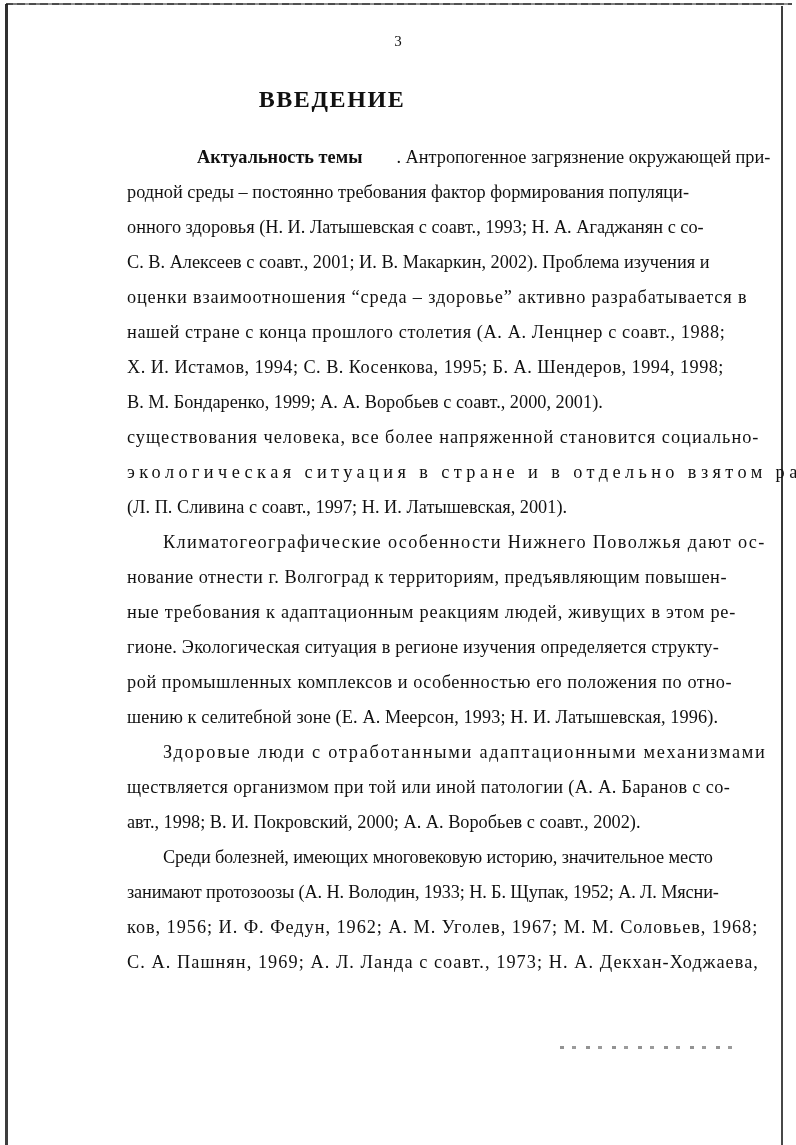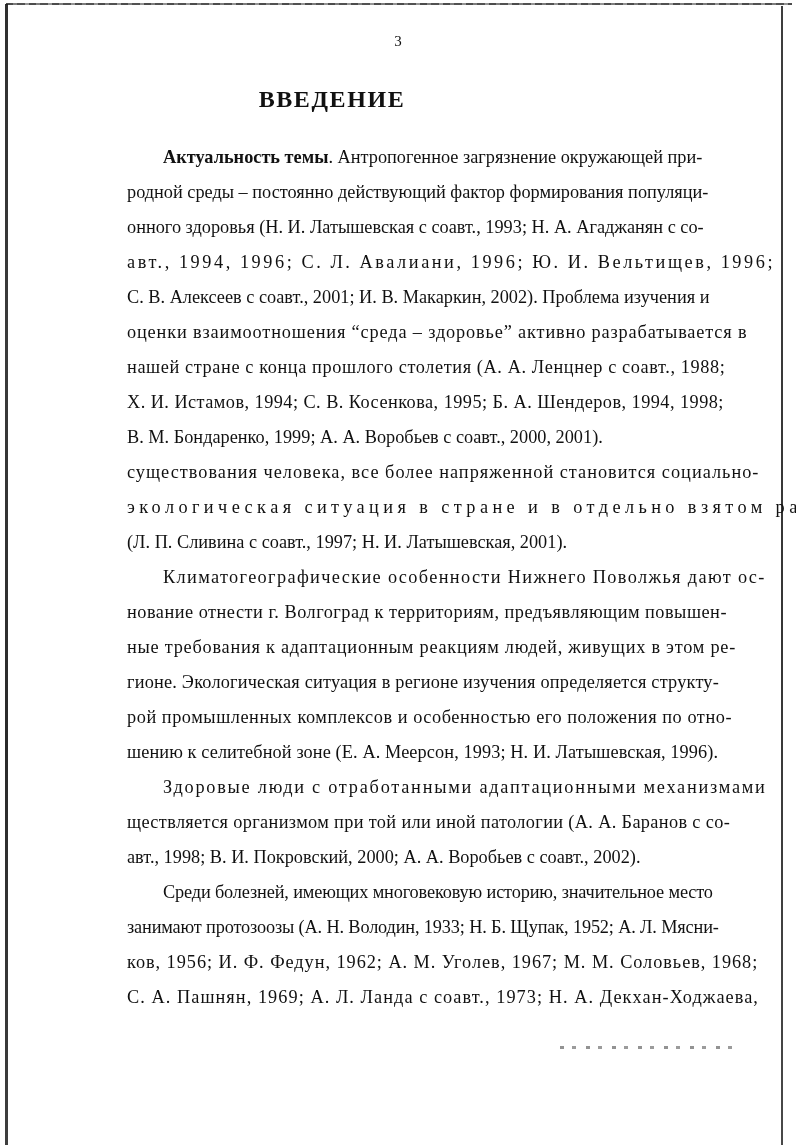--- a/index.html
+++ b/index.html
@@ -96,20 +96,21 @@
   .ln {
     display: flex;
     height: 35px;
     line-height: 35px;
     font-size: 18.3px;
     white-space: pre;
   }
   
   .ln.just {
     justify-content: space-between;
+    gap: 34px;
   }
   
   .ln.last {
     justify-content: flex-start;
   }
   .ln .lead {
     display: inline-block;
     width: 36px;
     flex: 0 0 36px;
   }
@@ -135,23 +136,22 @@
   <h1 class="doc-title">ВВЕДЕНИЕ</h1>
 
   <div class="body-text">
 
     <div class="para">
       <div class="ln just">
         <span class="lead"></span>
         <span class="w bold">Актуальность темы</span>
         <span class="w">. Антропогенное загрязнение окружающей при-</span>
       </div>
-      <div class="ln">родной среды – постоянно действующий фактор формирования популяци-</div>
+      <div class="ln">родной среды – постоянно требования фактор формирования популяци-</div>
       <div class="ln">онного здоровья (Н. И. Латышевская с соавт., 1993; Н. А. Агаджанян с со-</div>
-      <div class="ln" style="letter-spacing:2.55px">авт., 1994, 1996; С. Л. Авалиани, 1996; Ю. И. Вельтищев, 1996;</div>
       <div class="ln">С. В. Алексеев с соавт., 2001; И. В. Макаркин, 2002). Проблема изучения и</div>
       <div class="ln" style="letter-spacing:.85px">оценки взаимоотношения “среда – здоровье” активно разрабатывается в</div>
       <div class="ln" style="letter-spacing:.6px">нашей стране с конца прошлого столетия (А. А. Ленцнер с соавт., 1988;</div>
       <div class="ln" style="letter-spacing:.45px">Х. И. Истамов, 1994; С. В. Косенкова, 1995; Б. А. Шендеров, 1994, 1998;</div>
       <div class="ln last">В. М. Бондаренко, 1999; А. А. Воробьев с соавт., 2000, 2001).</div>
     </div>
 
     <div class="para">
       <div class="ln" style="letter-spacing:1.0px">существования человека, все более напряженной становится социально-</div>
       <div class="ln" style="letter-spacing:4.4px">экологическая ситуация в стране и в отдельно взятом районе</div>

